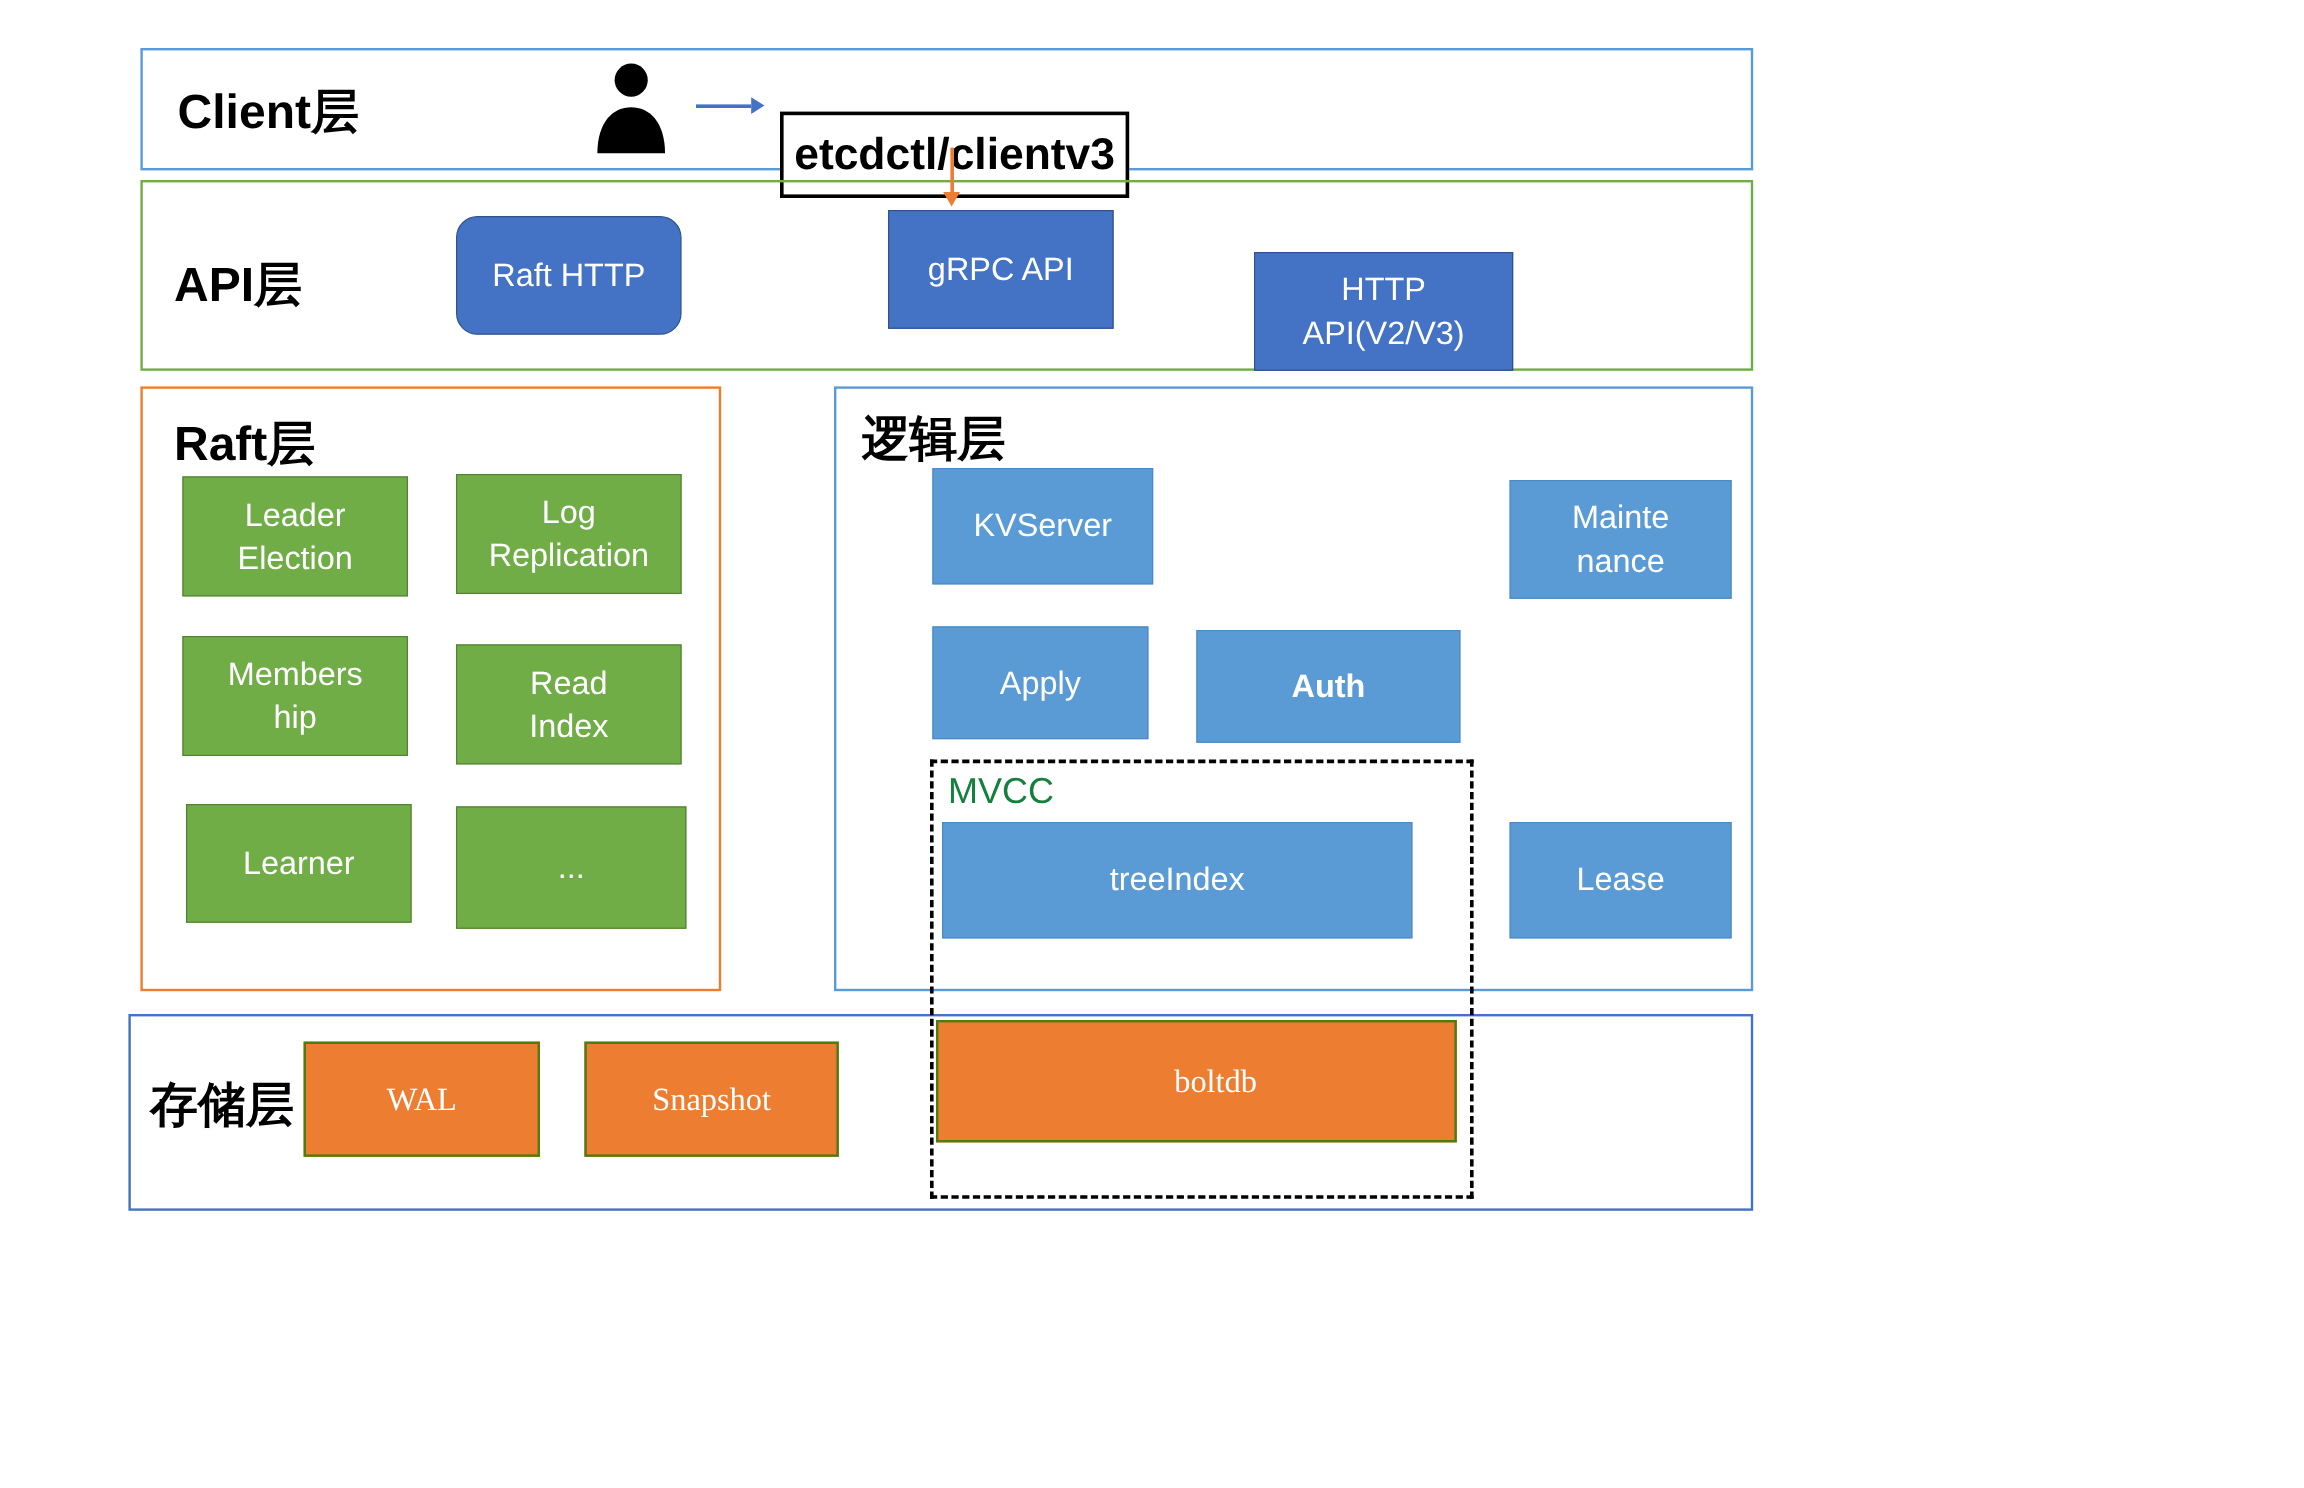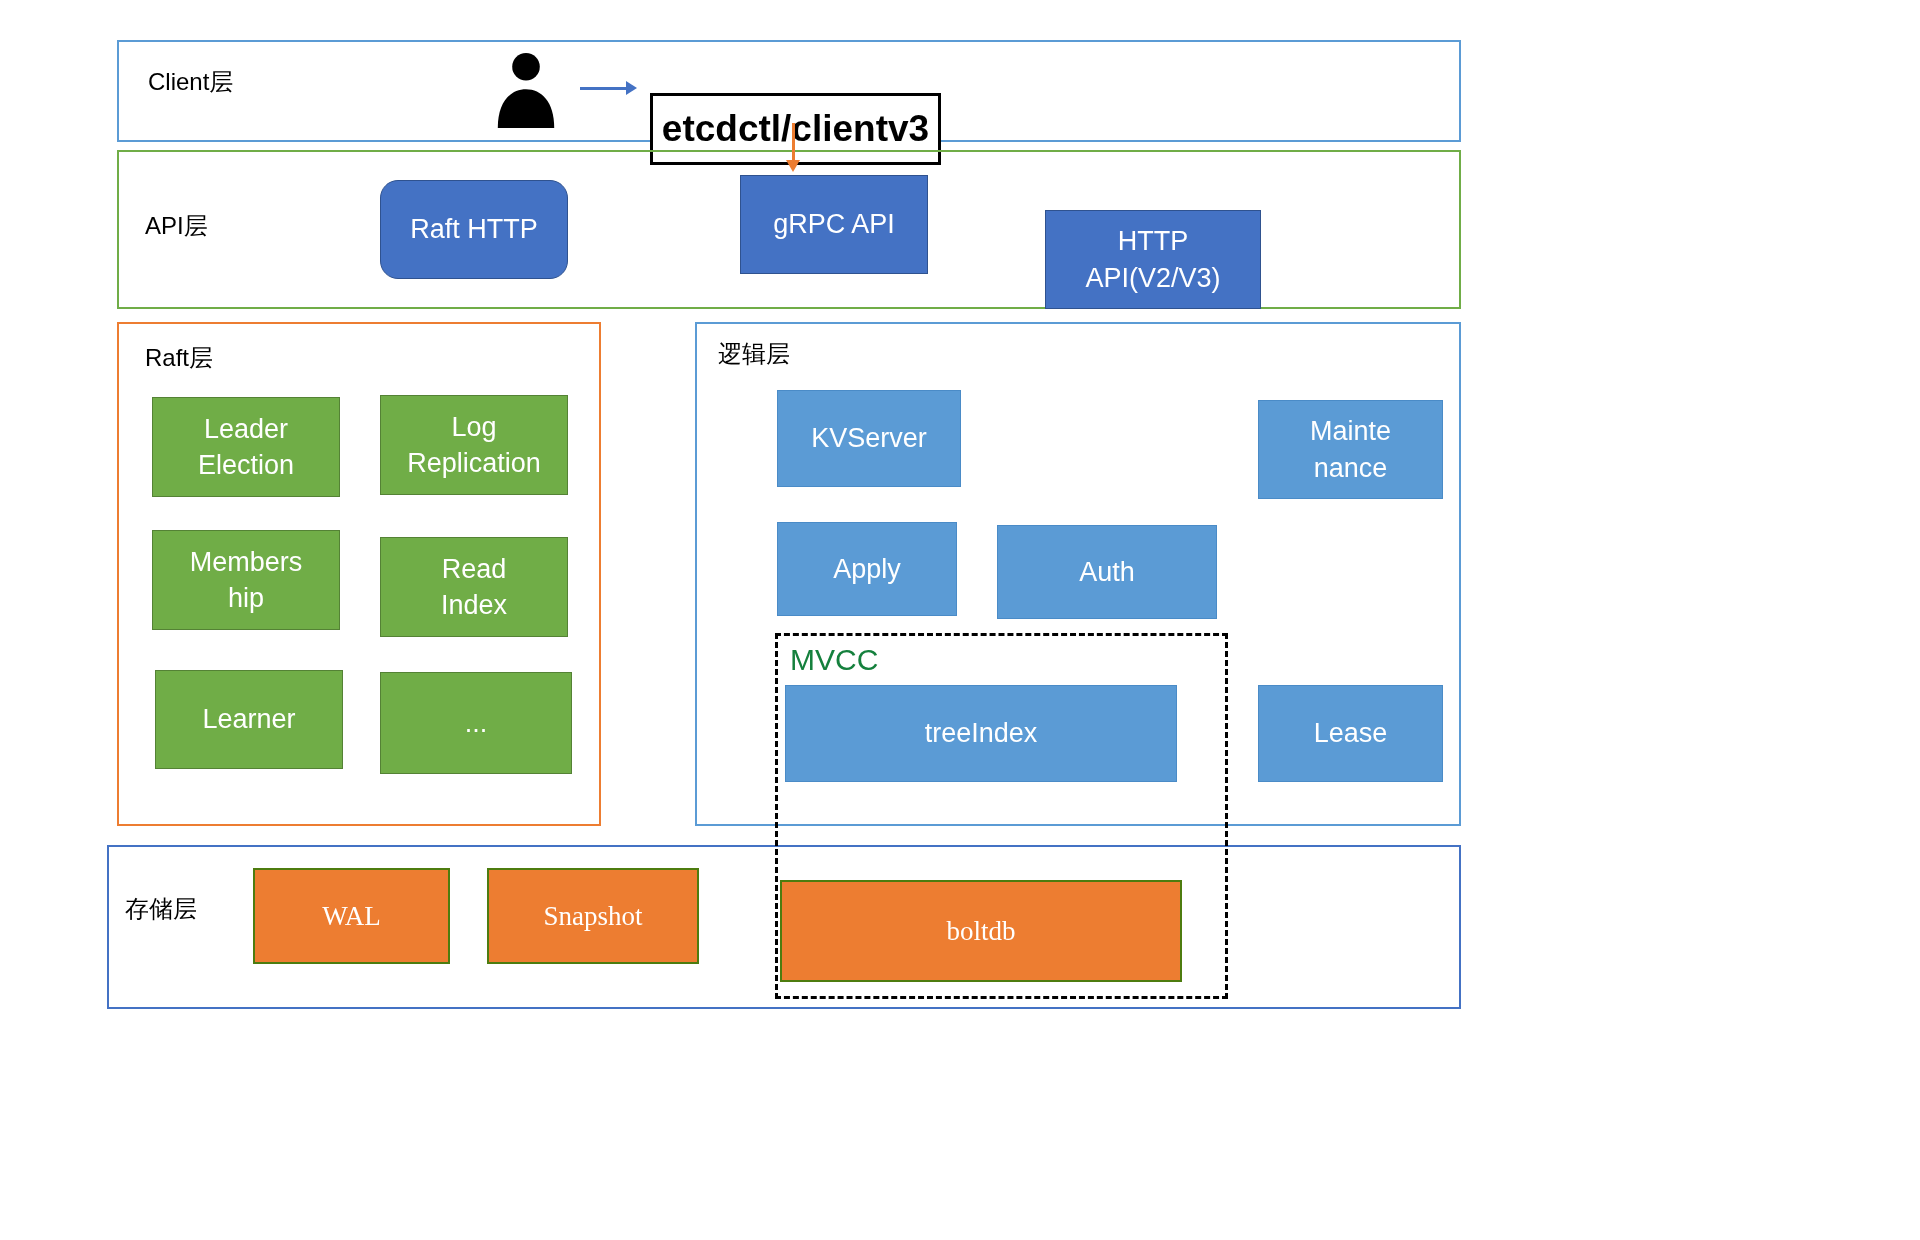--- a/index.html
+++ b/index.html
@@ -8,21 +8,21 @@
     background: #ffffff; font-family: "Liberation Sans", sans-serif;
     overflow: hidden;
   }
   .layer { position: absolute; background: transparent; }
   .border-client  { border: 2px solid #5B9BD5; }
   .border-api     { border: 2px solid #70AD47; }
   .border-raft    { border: 2px solid #ED7D31; }
   .border-logic   { border: 2px solid #5B9BD5; }
   .border-storage { border: 2px solid #4472C4; }
   .layer-label {
-    position: absolute; font-size: 24px; font-weight: 400; color: #000;
+    position: absolute; font-size: 40px; font-weight: 700; color: #000;
     white-space: nowrap;
   }
   .box {
     position: absolute; display: flex; align-items: center; justify-content: center;
     text-align: center; color: #ffffff; font-size: 27px; line-height: 1.35;
     white-space: pre-line;
   }
   .dark-blue  { background: #4472C4; border: 1px solid #2F528F; }
   .green      { background: #70AD47; border: 1px solid #548235; }
   .light-blue { background: #5B9BD5; border: 1px solid #4A8BC7; }
@@ -104,28 +104,28 @@
   <div class="box green" style="left:155px; top:670px; width:186px; height:97px;">Learner</div>
   <div class="box green" style="left:380px; top:672px; width:190px; height:100px;">...</div>
 
   <div class="layer border-logic" style="left:695px; top:322px; width:762px; height:500px;"></div>
   <div class="layer-label" style="left:718px; top:338px;">逻辑层</div>
 
   <div class="box light-blue" style="left:777px; top:390px; width:182px; height:95px;">KVServer</div>
   <div class="box light-blue" style="left:1258px; top:390px; width:183px; height:97px;margin-top:10px;">Mainte
 nance</div>
   <div class="box light-blue" style="left:777px; top:522px; width:178px; height:92px;">Apply</div>
-  <div class="box light-blue" style="left:997px; top:525px; width:218px; height:92px;">Auth</div>
+  <div class="box light-blue" style="left:997px; top:525px; width:218px; height:92px;font-weight:bold;">Auth</div>
 
   <div class="mvcc-dashed" style="left:775px; top:633px; width:447px; height:360px;"></div>
   <div class="mvcc-label" style="left:790px; top:643px;">MVCC</div>
 
   <div class="box light-blue z6" style="left:785px; top:685px; width:390px; height:95px;">treeIndex</div>
   <div class="box light-blue" style="left:1258px; top:685px; width:183px; height:95px;">Lease</div>
 
   <div class="layer border-storage" style="left:107px; top:845px; width:1350px; height:160px;"></div>
   <div class="layer-label" style="left:125px; top:893px;">存储层</div>
 
   <div class="box orange" style="left:253px; top:868px; width:193px; height:92px;">WAL</div>
   <div class="box orange" style="left:487px; top:868px; width:208px; height:92px;">Snapshot</div>
-  <div class="box orange z6" style="left:780px; top:880px; width:398px; height:98px;">boltdb</div>
+  <div class="box orange z6" style="left:780px; top:850px; width:398px; height:98px;padding-left:32px;">boltdb</div>
 
 </div>
 
 </body></html>

